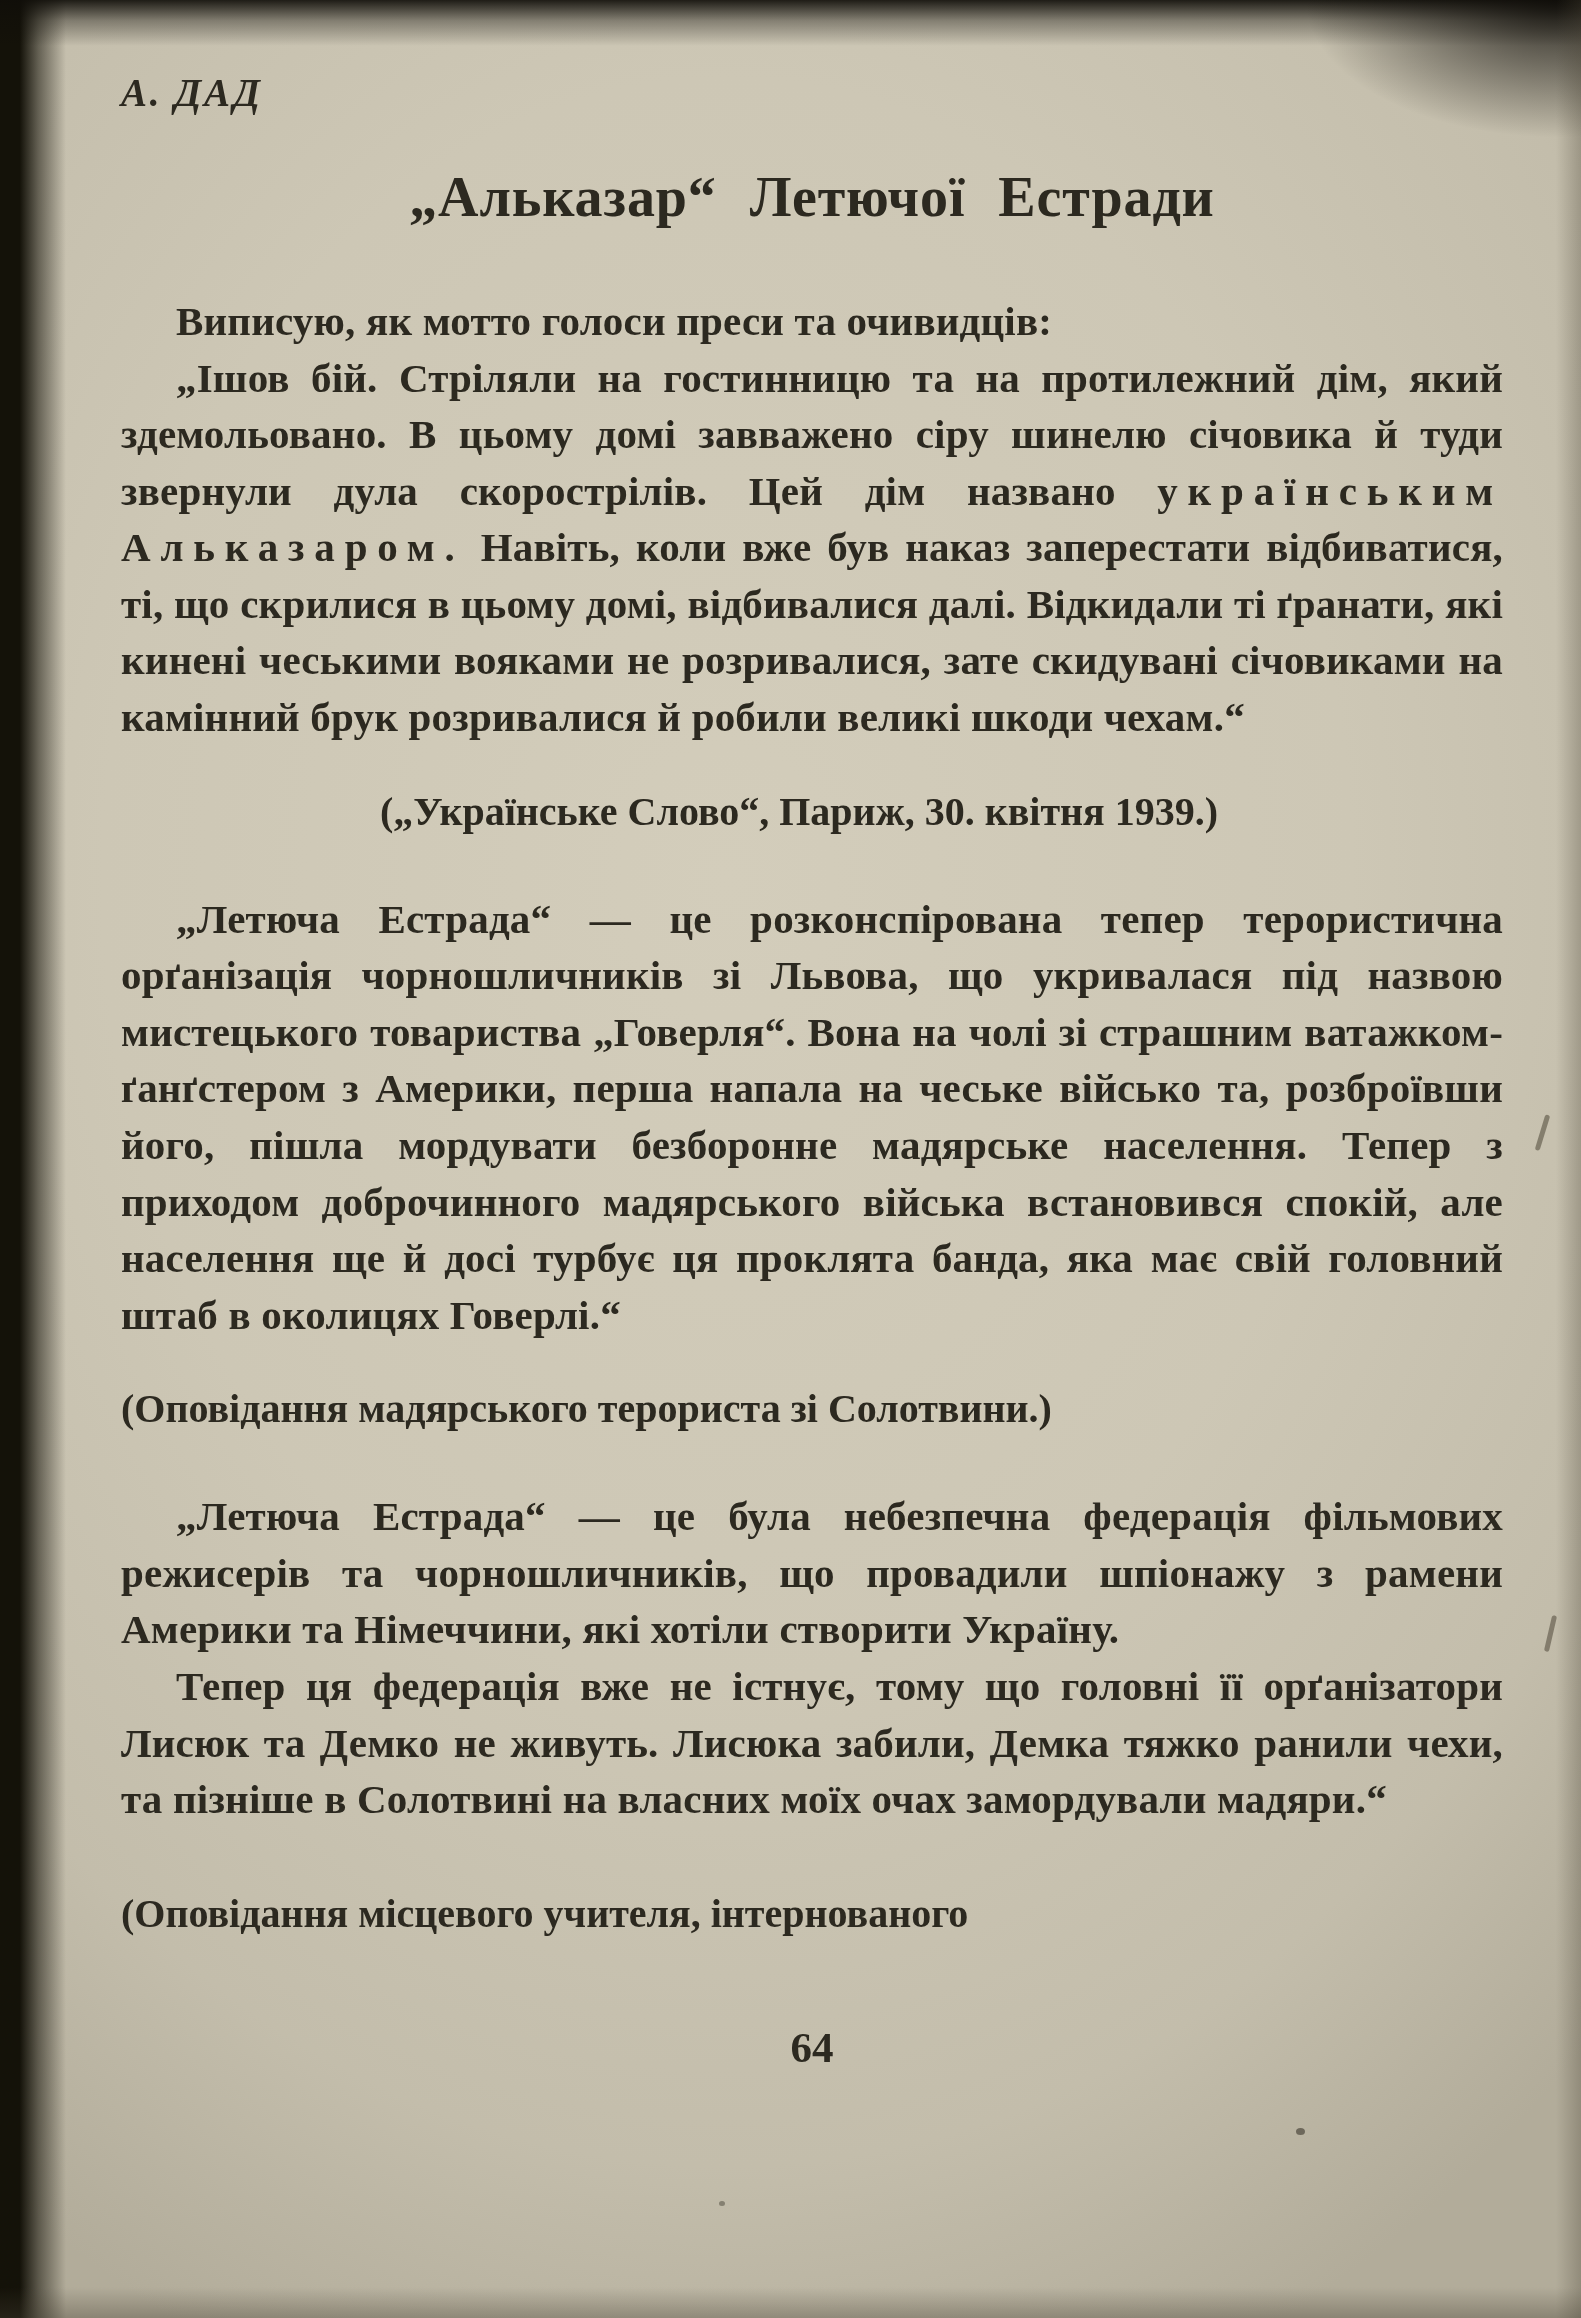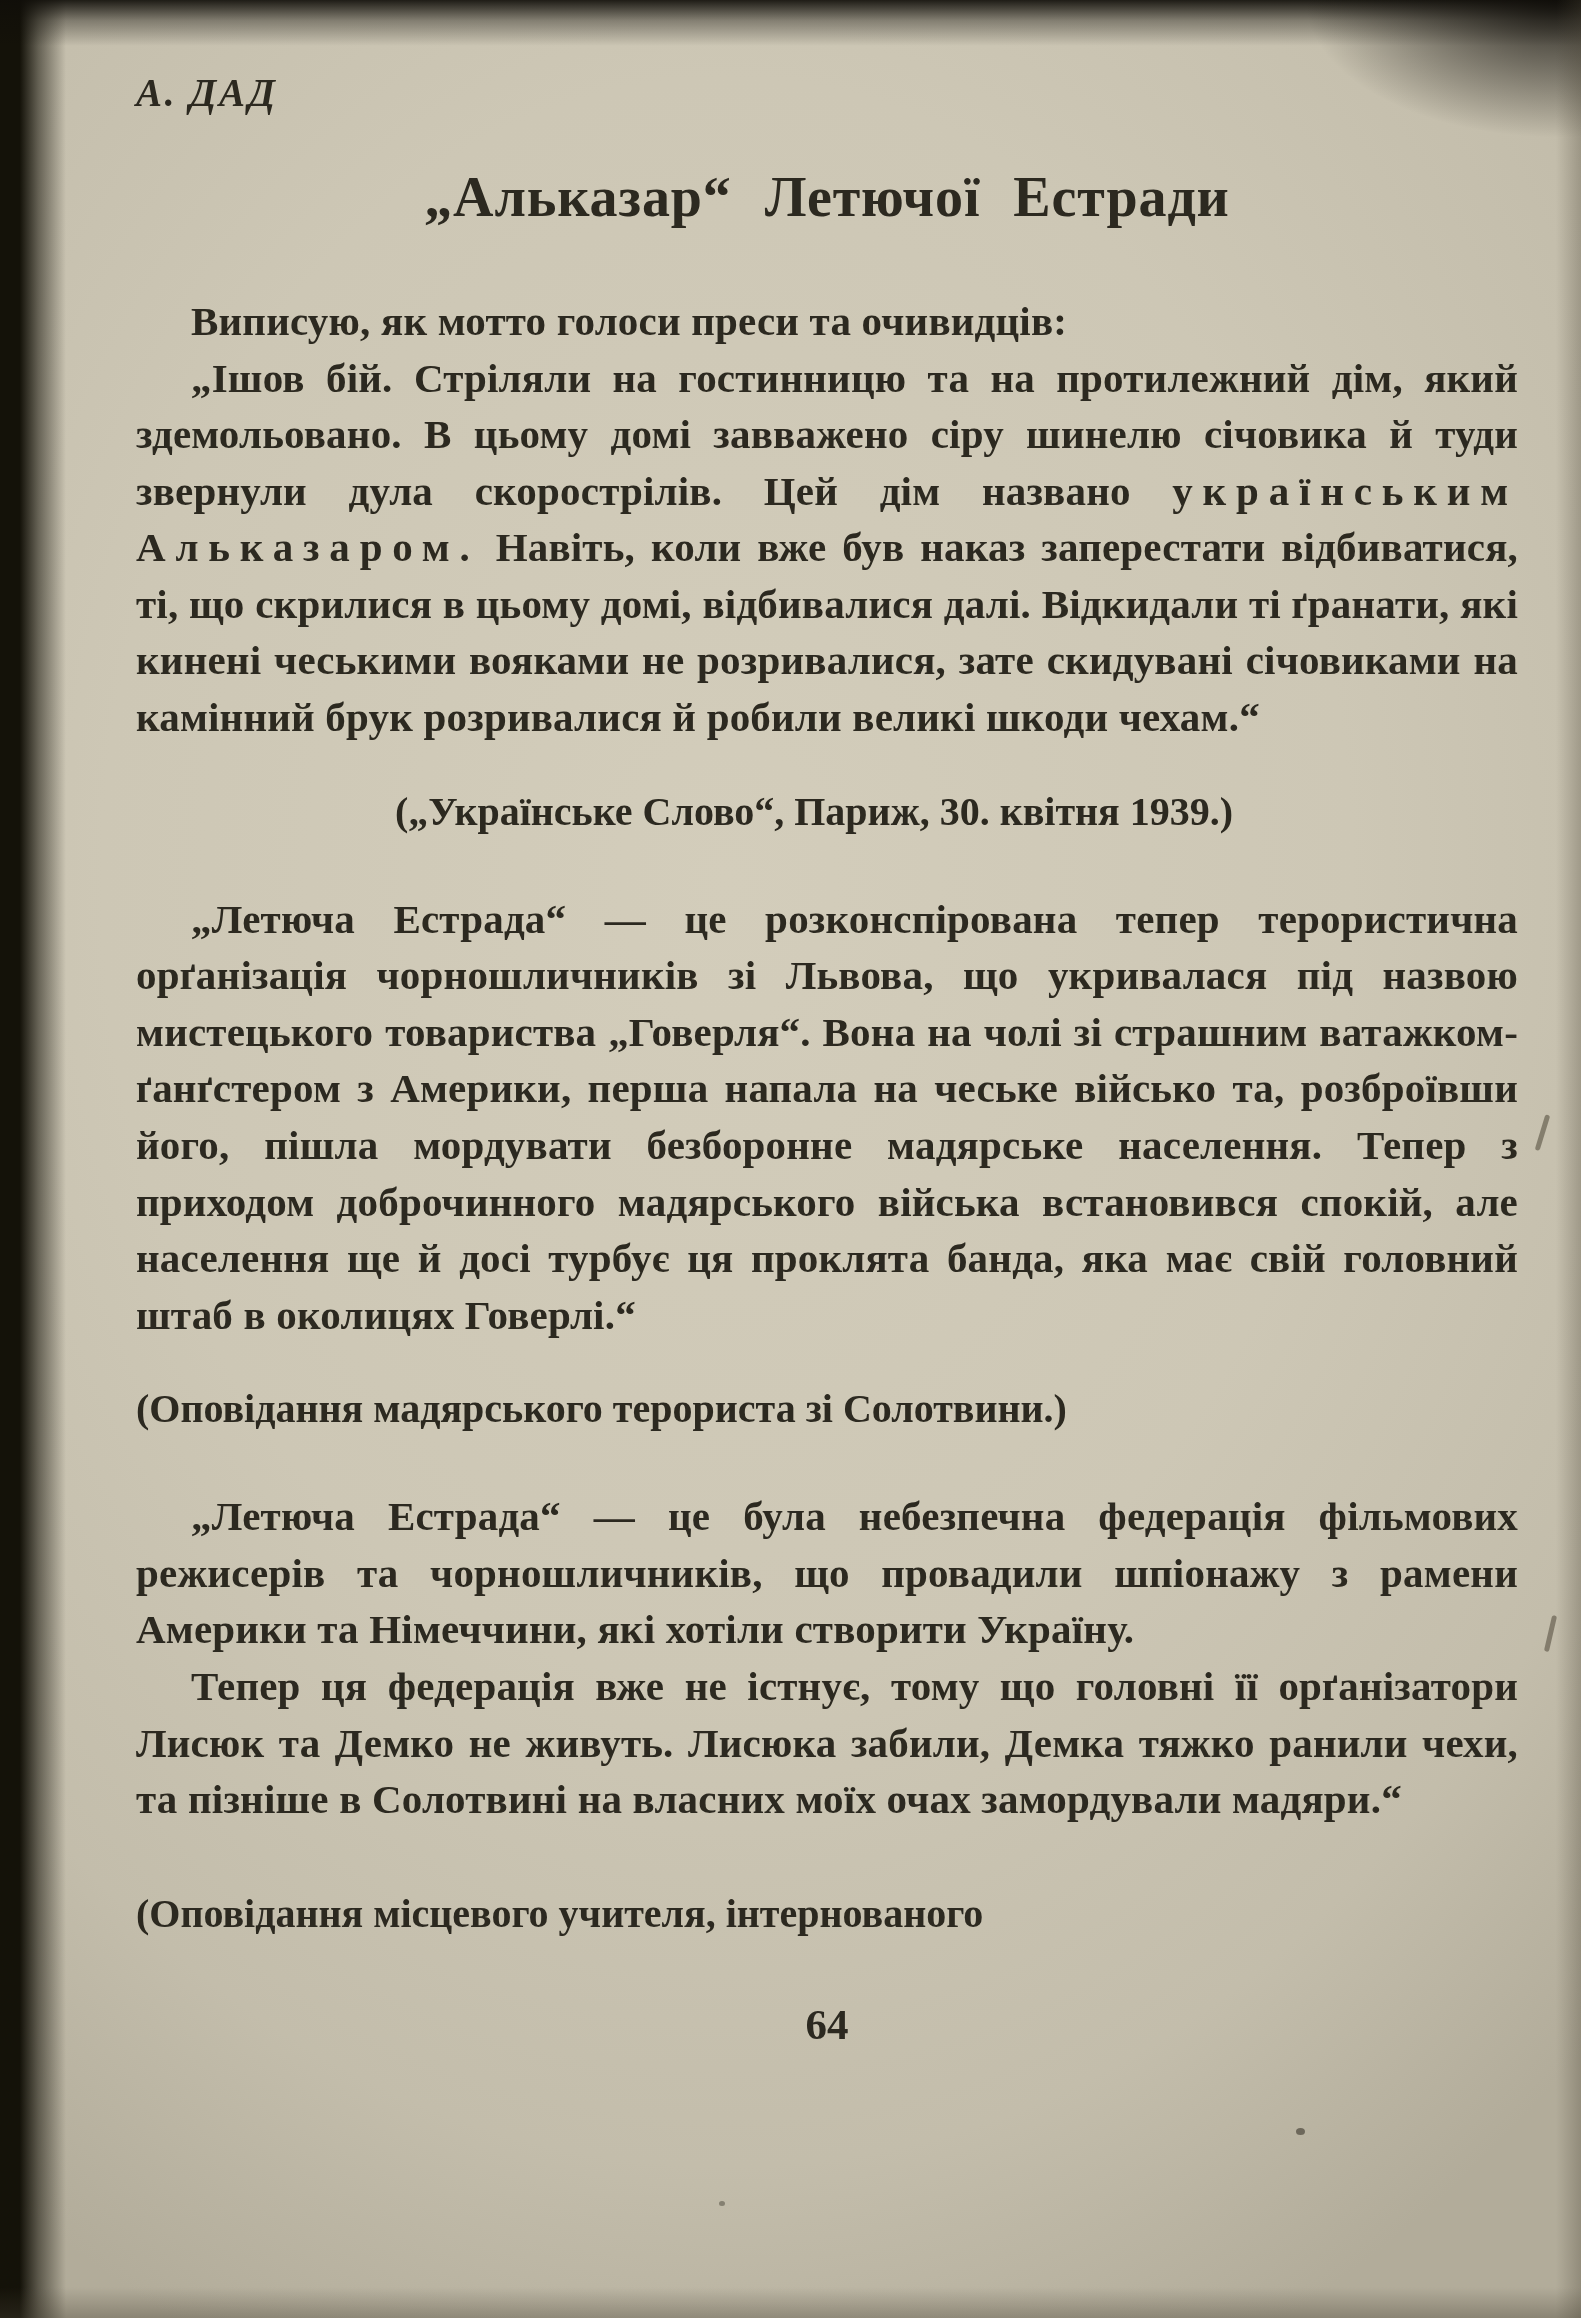--- a/index.html
+++ b/index.html
@@ -37,21 +37,21 @@
   .edge-right {
     right: 0; top: 0; bottom: 0; width: 25px;
     background: linear-gradient(to left, rgba(70,64,50,.30), rgba(70,64,50,0));
   }
   .edge-bottom {
     left: 0; bottom: 0; right: 0; height: 32px;
     background: linear-gradient(to top, rgba(70,64,50,.38), rgba(70,64,50,0));
   }
   .page-content {
     position: absolute;
-    left: 136px;
+    left: 121px;
     top: 70px;
     width: 1382px;
   }
   .author {
     font-size: 39px;
     font-style: italic;
     font-weight: bold;
     letter-spacing: 2.7px;
   }
   .title {
@@ -78,21 +78,21 @@
     line-height: 1.35;
     margin: 39px 0 52px 0;
   }
   .citation-press { padding-left: 259px; }
   .citation-multiline { margin-top: 59px; margin-bottom: 0; }
   .cit-line { display: block; }
   .page-number {
     font-size: 43px;
     font-weight: bold;
     text-align: center;
-    margin-top: 59px;
+    margin-top: 82px;
   }
   .pen-mark {
     position: absolute;
     width: 4.5px;
     height: 37px;
     background: #6e English6757;
     background: #6e6757;
     border-radius: 2.7px;
     opacity: .75;
     transform: rotate(17deg);

